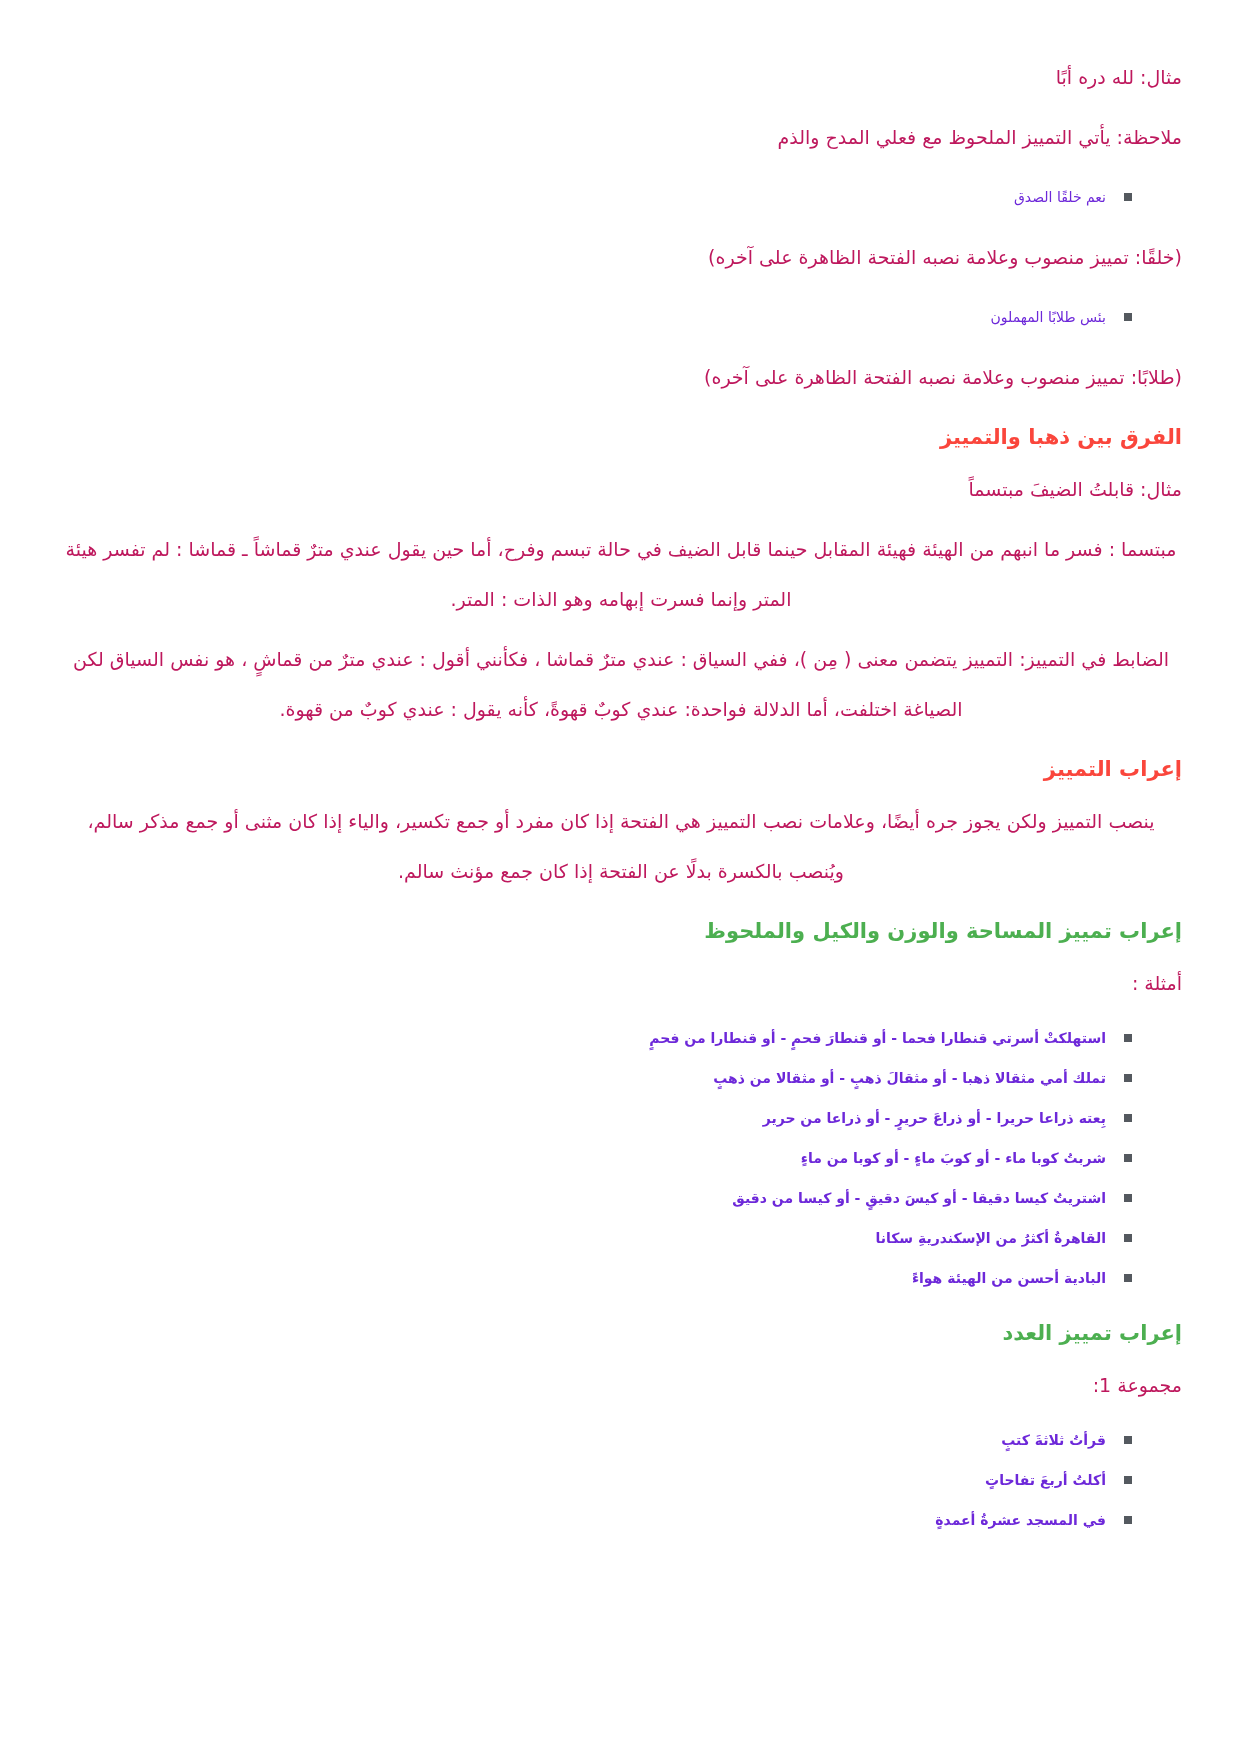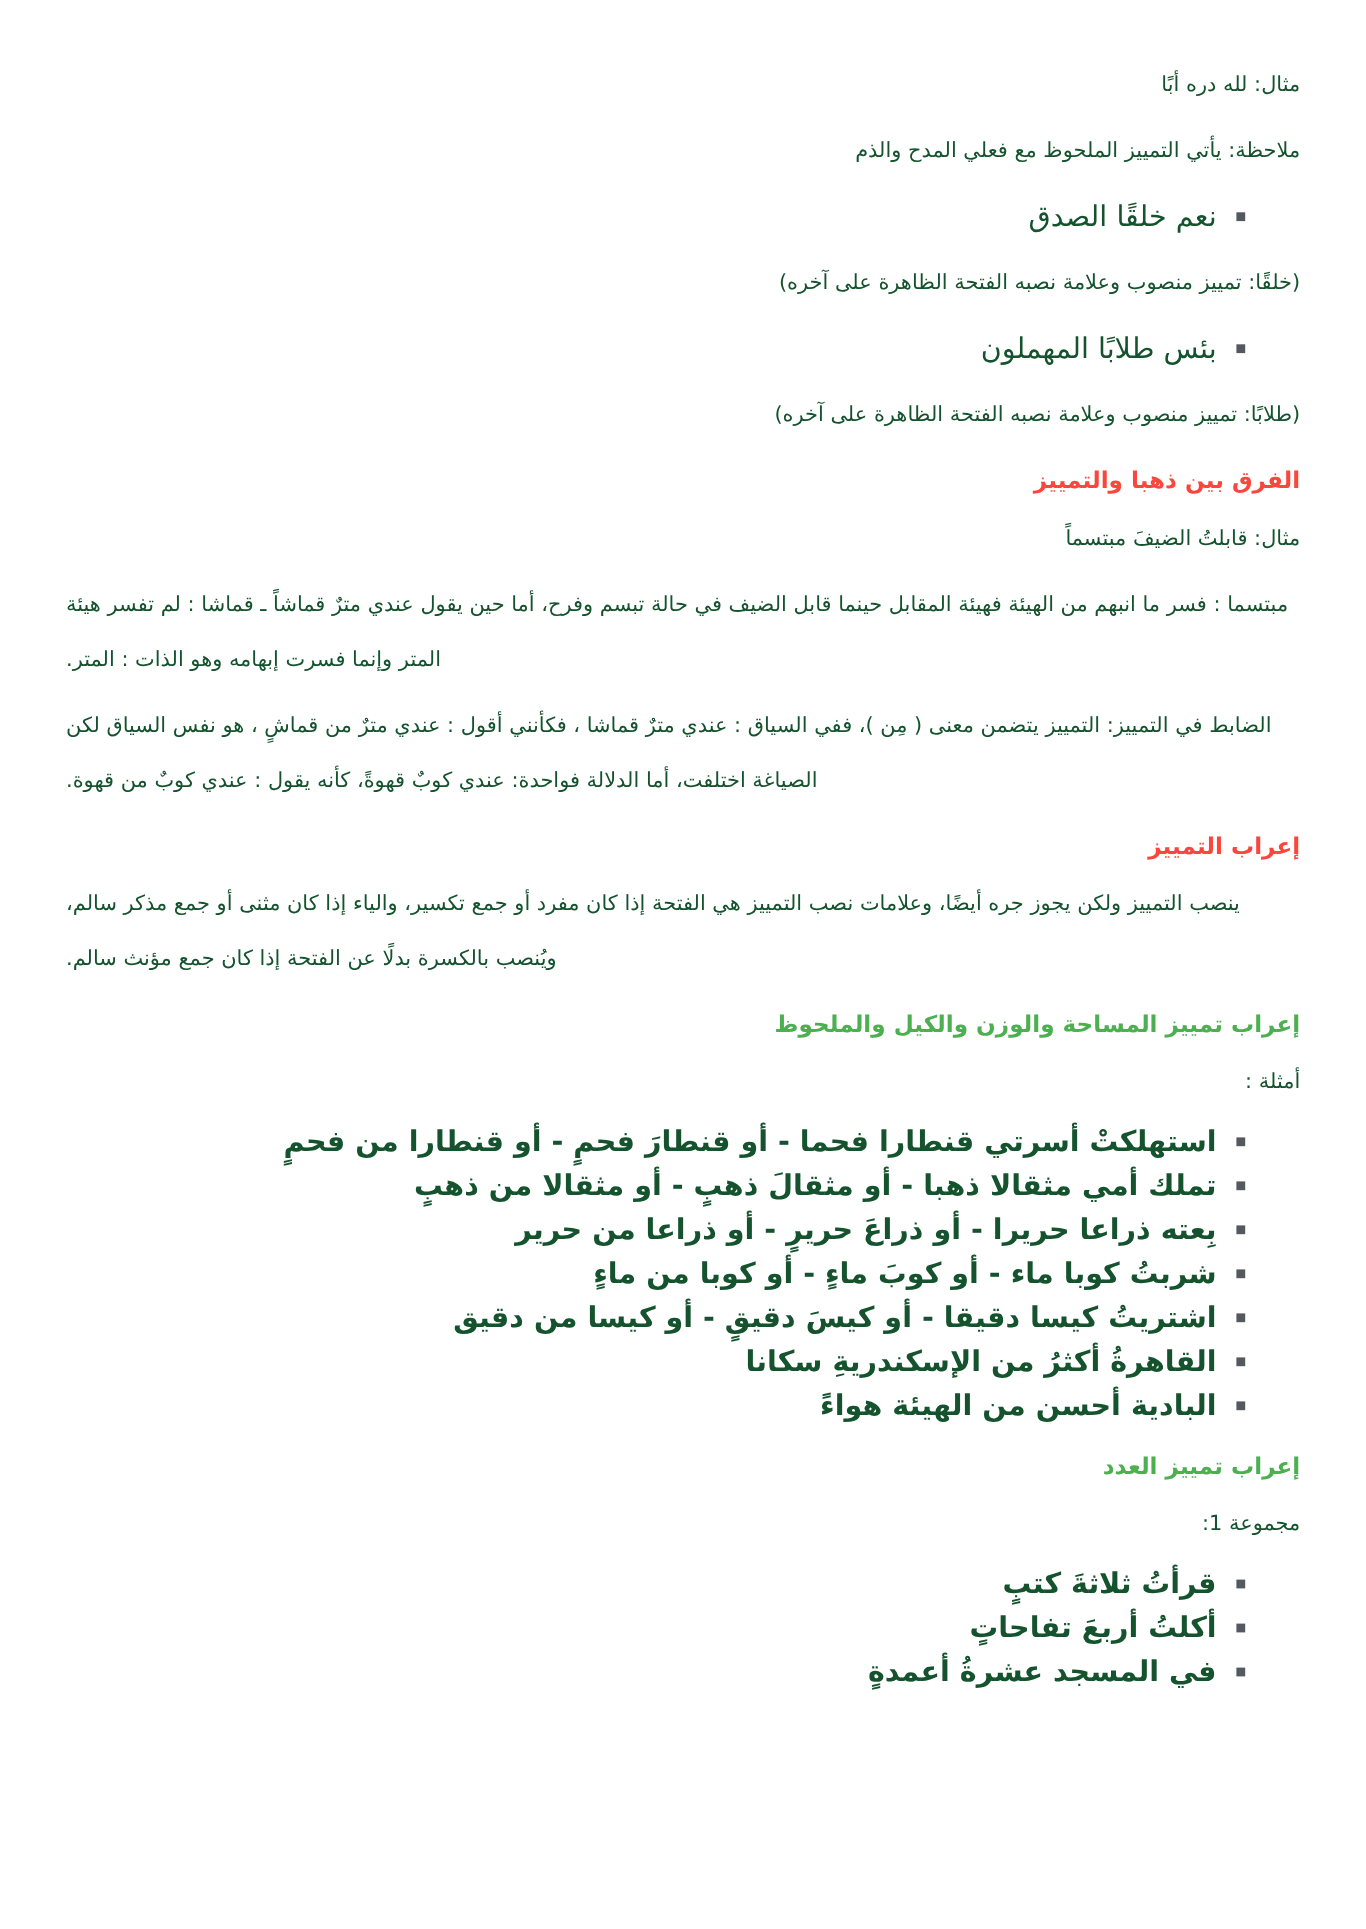--- a/index.html
+++ b/index.html
@@ -13,46 +13,46 @@
     color: #54595f;
   }
   .page {
     padding: 52px 60px 0 60px;
   }
   p {
     margin: 0 0 10px 0;
     font-size: 19px;
     line-height: 50px;
     text-align: right;
-    color: #14532d;
+    color: #be185d;
   }
   p.p-center {
     
-    text-align: left;
+    text-align: center;
   }
   h3 {
     margin: 16px 0 8px 0;
     font-size: 21px;
     font-weight: 700;
     line-height: 38px;
     text-align: right;
   }
   h3.red   { color: #fa463c; }
   h3.green { color: #4caf50; }
   ul {
     list-style: none;
     margin: 0 0 10px 0;
     padding: 0 46px 0 0;
   }
   li {
     position: relative;
     padding-right: 30px;
-    font-size: 26px;
+    font-size: 14px;
     text-align: right;
-    color: #14532d;
+    color: #6d28d9;
   }
   ul.dense  li { line-height: 40px; font-weight: bold; }
   ul.sparse li { line-height: 50px; }
   li::before {
     content: "";
     position: absolute;
     right: 4px;
     top: 50%;
     transform: translateY(-50%);
     width: 8px;

